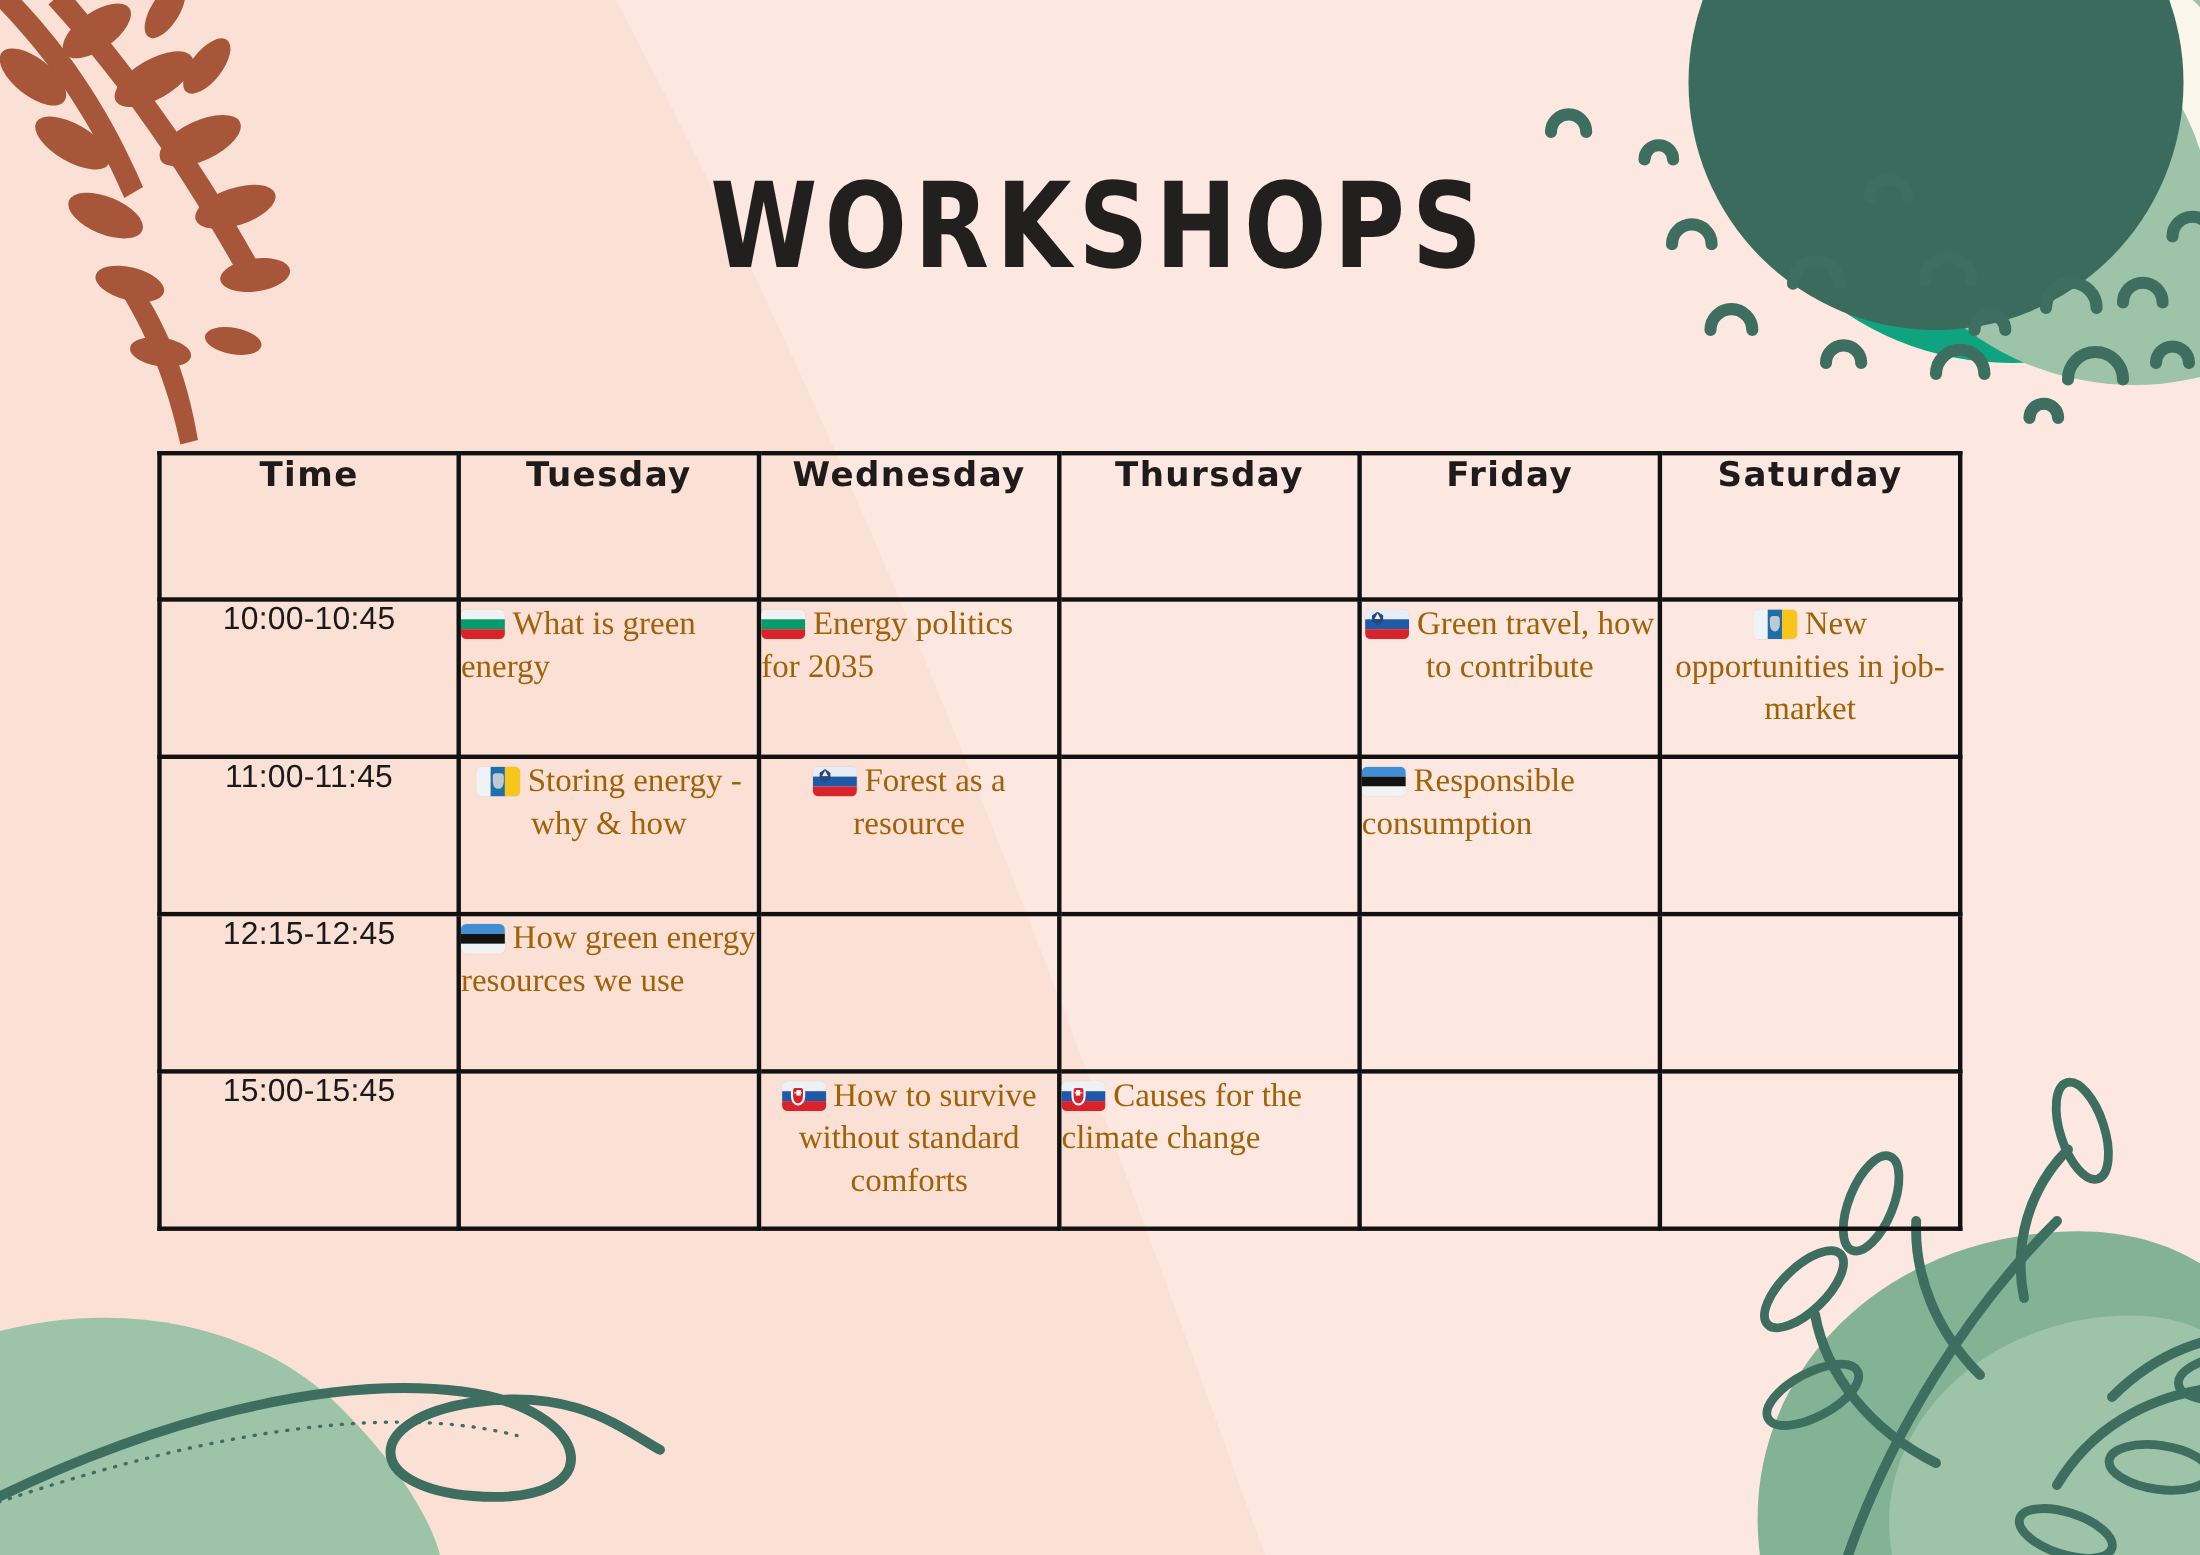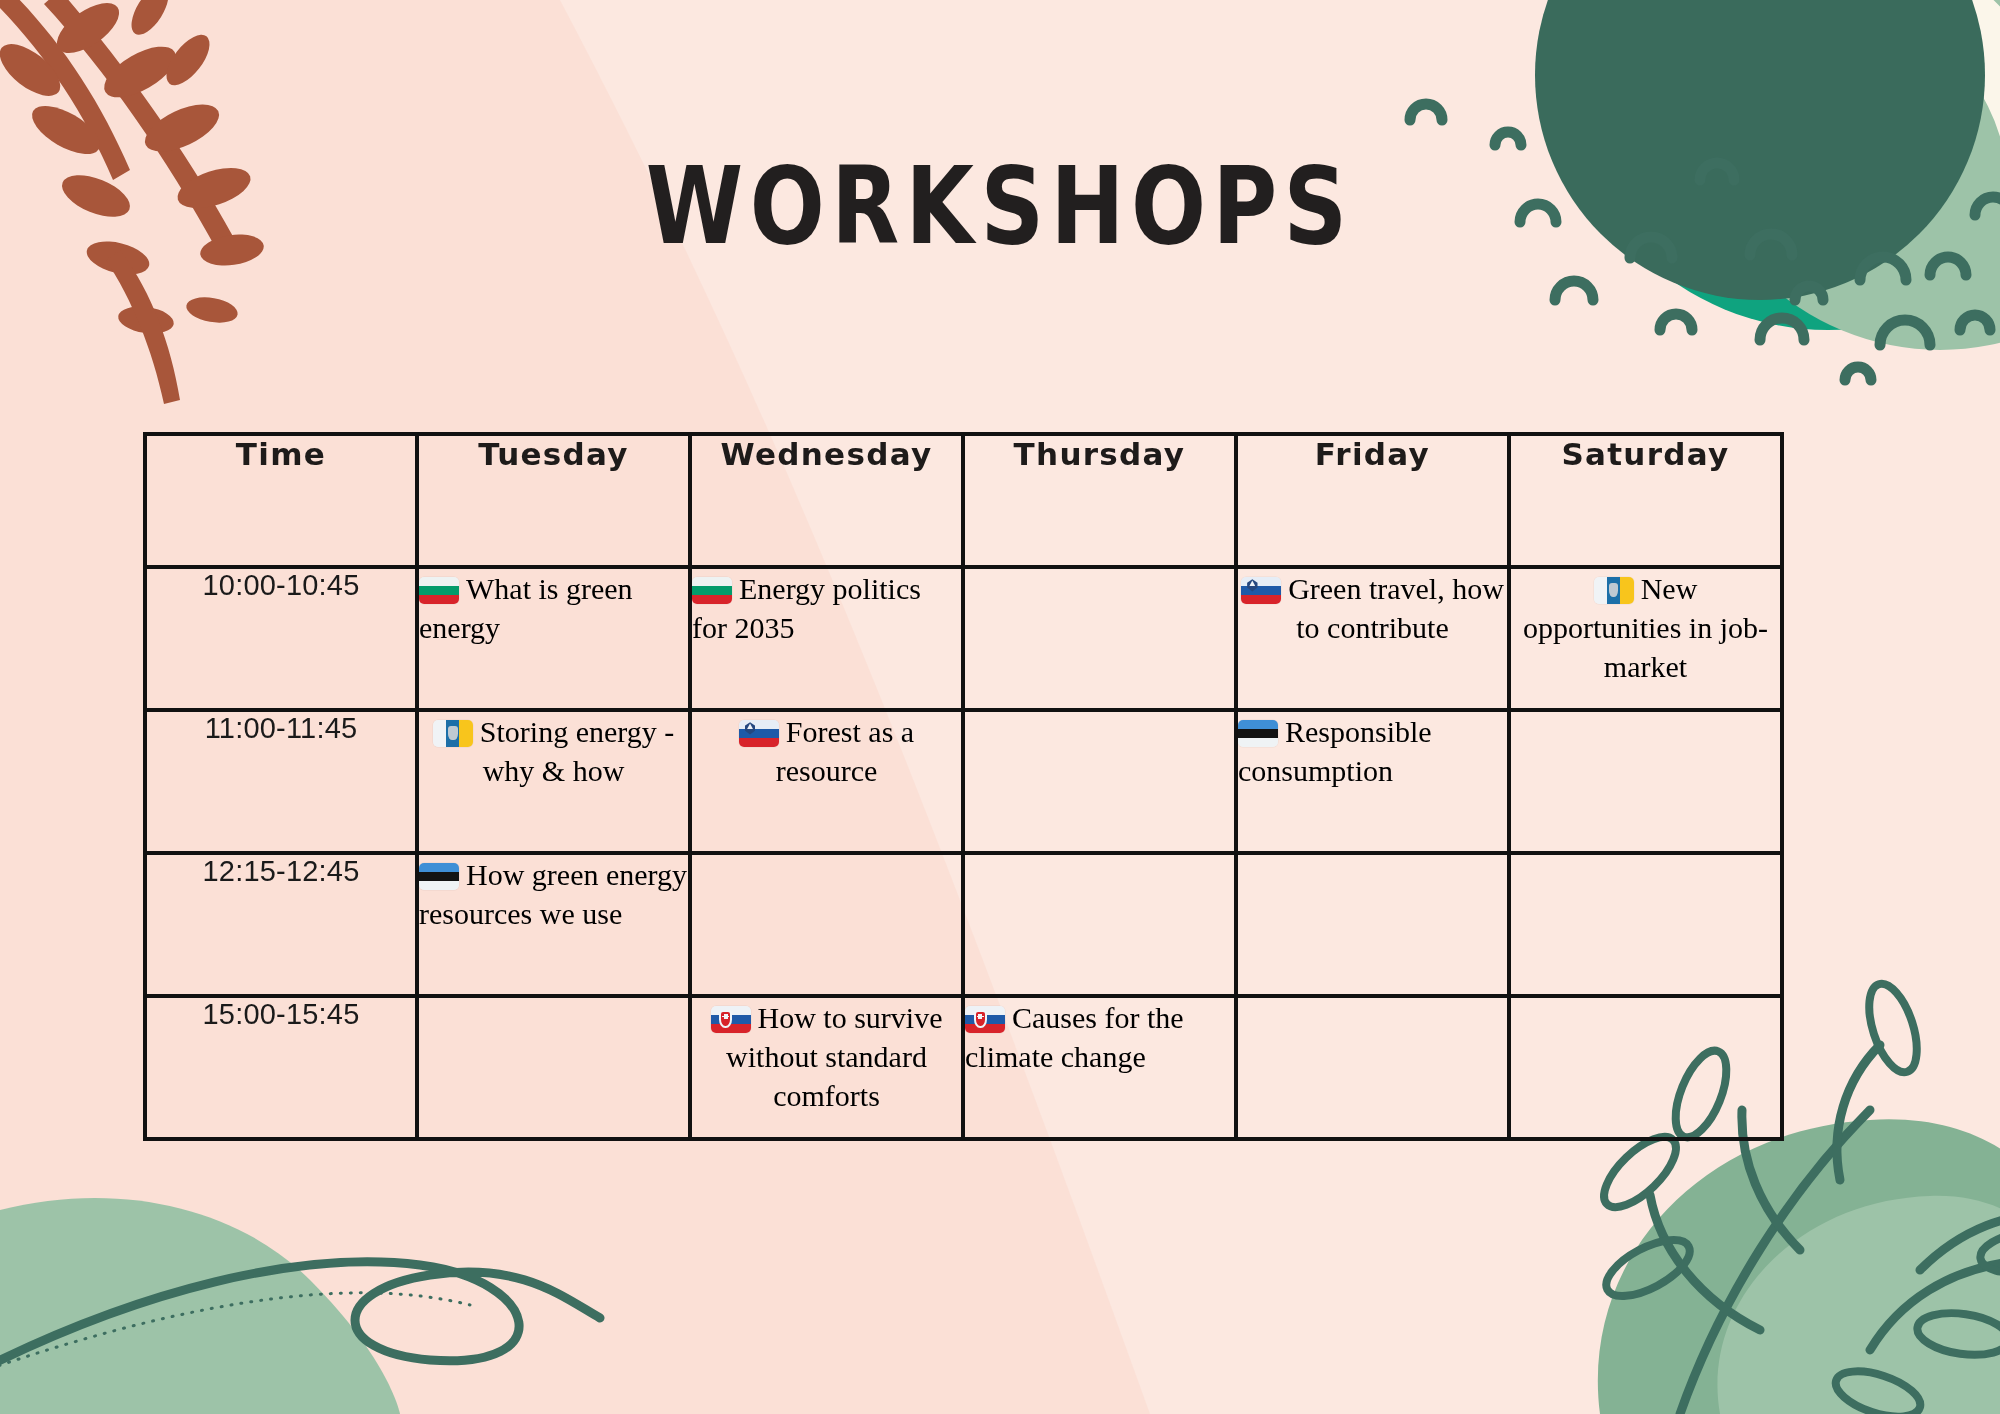--- a/index.html
+++ b/index.html
@@ -50,21 +50,21 @@
     color: #221F1F;
     transform: scaleX(0.92) scaleY(1.12);
     transform-origin: center;
     line-height: 1.0;
   }
 
   
   #schedule-table {
     position: absolute;
     left: 143px;
-    top: 432px;
+    top: 410px;
     width: 1640px;
     border-collapse: collapse;
     table-layout: fixed;
     z-index: 6;
     background: transparent;
   }
   #schedule-table td, #schedule-table th {
     border: 4px solid #111111;
     vertical-align: top;
     padding: 0;
@@ -97,21 +97,21 @@
   }
 
   td.day-cell {
     padding: 8px 6px 6px 10px;
   }
 
   .cell-content {
     font-family: "Liberation Serif", serif;
     font-size: 30px;
     line-height: 1.30;
-    color: #000000;
+    color: #a16207;
     word-spacing: 0px;
   }
 
   .cell-content.centered { text-align: center; }
   .cell-content.leftish  { text-align: left; }
 
   .flag {
     display: inline-block;
     width: 40px;
     height: 27px;

